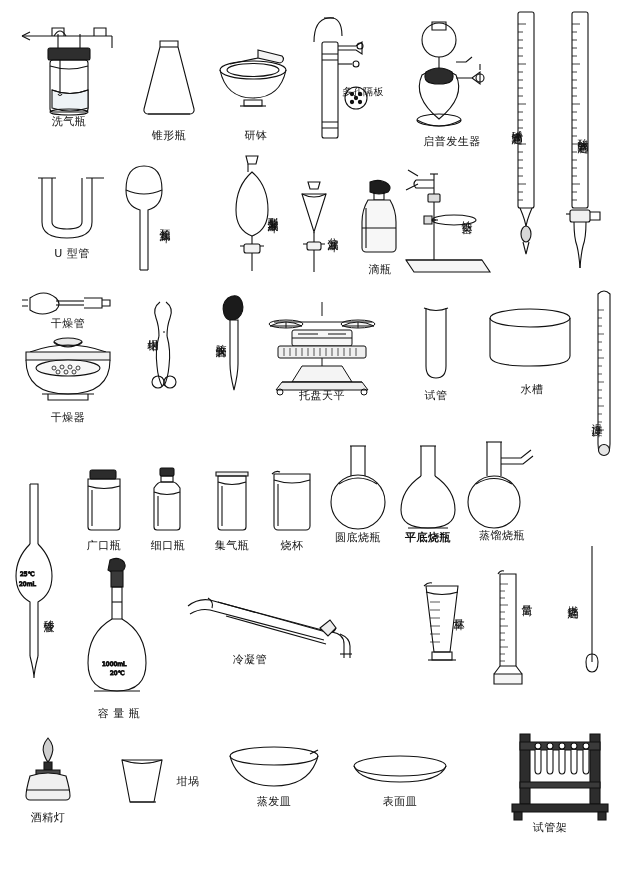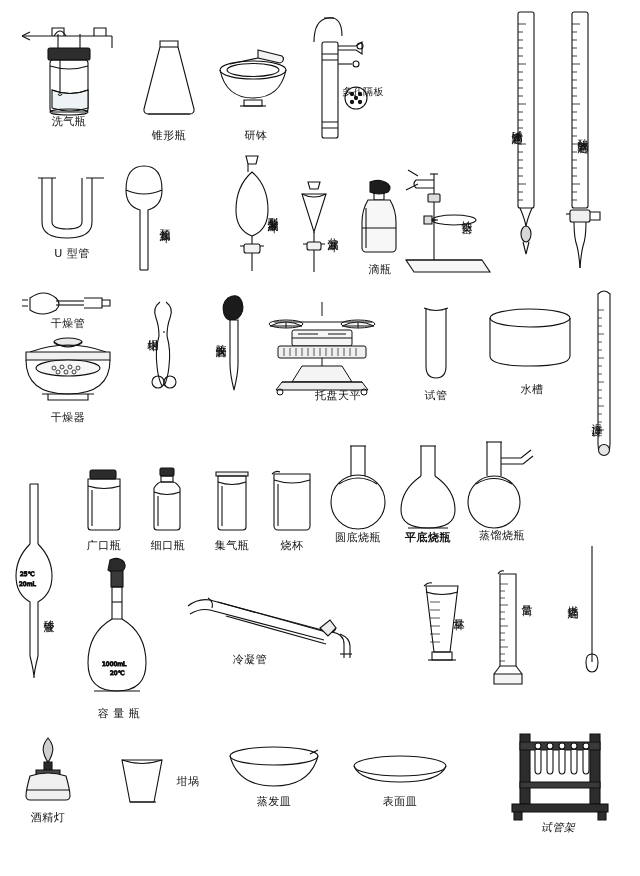--- a/index.html
+++ b/index.html
@@ -103,20 +103,38 @@
         <circle cx="48" cy="82" r="1.6" fill="#111"></circle>
         <circle cx="56" cy="82" r="1.6" fill="#111"></circle>
         <circle cx="52" cy="86" r="1.6" fill="#111"></circle>
         <circle cx="48" cy="90" r="1.6" fill="#111"></circle>
         <circle cx="56" cy="90" r="1.6" fill="#111"></circle>
       </svg>
     </div>
     <div class="lbl" style="left:38px;top:74px;width:52px;font-size:10px;text-align:left;">多孔隔板</div>
   </div>
 
+  <div class="item" style="left:396px;top:8px;width:110px;height:140px;">
+    <div class="art">
+      <svg width="110" height="130" viewBox="0 0 110 130" fill="none" stroke="#111" stroke-width="1.1">
+        <path d="M36 22 h14 v-8 h-14 z"></path>
+        <circle cx="43" cy="32" r="17"></circle>
+        <path d="M43 49 v18"></path>
+        <path d="M26 67 q17 -10 34 0 q10 22 -17 44 q-27 -22 -17 -44 z" fill="#fff"></path>
+        <path d="M30 64 q13 -8 26 0 q5 12 -13 12 q-18 0 -13 -12 z" fill="#2b2b2b" stroke="#111"></path>
+        <ellipse cx="43" cy="112" rx="22" ry="6"></ellipse>
+        <path d="M21 112 q22 12 44 0"></path>
+        <path d="M60 70 h16 l8 -6 v12 l-8 -6"></path>
+        <circle cx="84" cy="70" r="4"></circle>
+        <path d="M84 62 v-6"></path>
+        <path d="M60 54 h10 l6 -5"></path>
+      </svg>
+    </div>
+    <div class="lbl" style="left:8px;top:128px;width:96px;">启普发生器</div>
+  </div>
 
   <div class="item" style="left:508px;top:8px;width:40px;height:250px;">
     <div class="art">
       <svg width="40" height="248" viewBox="0 0 40 248" fill="none" stroke="#111" stroke-width="1.1">
         <rect x="10" y="4" width="16" height="196" rx="2"></rect>
         <g stroke-width="0.8">
           <path d="M10 16 h8 M10 24 h5 M10 32 h5 M10 40 h5 M10 48 h5 M10 56 h8 M10 64 h5 M10 72 h5 M10 80 h5 M10 88 h5 M10 96 h8 M10 104 h5 M10 112 h5 M10 120 h5 M10 128 h5 M10 136 h8 M10 144 h5 M10 152 h5 M10 160 h5 M10 168 h5 M10 176 h8 M10 184 h5 M10 192 h5"></path>
         </g>
         <path d="M12 200 q6 14 6 20 q0 8 -4 10"></path>
         <path d="M24 200 q-6 14 -6 20 q0 8 4 10"></path>
@@ -313,21 +331,21 @@
           <path d="M26 52 v8 M32 52 v8 M38 52 v8 M44 52 v8 M50 52 v8 M56 52 v8 M62 52 v8 M68 52 v8 M74 52 v8 M80 52 v8 M86 52 v8 M92 52 v8 M98 52 v8"></path>
         </g>
         <path d="M64 62 v8"></path>
         <path d="M44 70 h40 l10 16 H34 z" fill="#f4f4f4"></path>
         <path d="M24 86 h80 l6 8 H18 z" fill="#ededed"></path>
         <path d="M24 86 h80"></path>
         <circle cx="22" cy="96" r="3"></circle>
         <circle cx="106" cy="96" r="3"></circle>
       </svg>
     </div>
-    <div class="lbl" style="left:36px;top:94px;width:88px;">托盘天平</div>
+    <div class="lbl" style="left:20px;top:94px;width:88px;">托盘天平</div>
   </div>
 
   <div class="item" style="left:416px;top:302px;width:40px;height:100px;">
     <div class="art">
       <svg width="40" height="84" viewBox="0 0 40 84" fill="none" stroke="#111" stroke-width="1.1">
         <path d="M10 6 v58 q0 12 10 12 q10 0 10 -12 V6"></path>
         <path d="M8 6 q12 5 24 0"></path>
       </svg>
     </div>
     <div class="lbl" style="left:2px;top:88px;width:36px;">试管</div>
@@ -595,16 +613,16 @@
           <path d="M43 22 v20 q0 4 3 4 q3 0 3 -4 V22"></path>
           <path d="M55 22 v20 q0 4 3 4 q3 0 3 -4 V22"></path>
           <path d="M67 22 v20 q0 4 3 4 q3 0 3 -4 V22"></path>
           <path d="M79 22 v20 q0 4 3 4 q3 0 3 -4 V22"></path>
         </g>
         <path d="M16 54 h80 v6 H16 z" fill="#3a3a3a"></path>
         <path d="M8 76 h96 v8 H8 z" fill="#2d2d2d"></path>
         <path d="M10 84 h8 v8 h-8 z M94 84 h8 v8 h-8 z" fill="#2d2d2d"></path>
       </svg>
     </div>
-    <div class="lbl" style="left:20px;top:94px;width:68px;font-style:italic;">试管架</div>
+    <div class="lbl" style="left:12px;top:94px;width:68px;">试管架</div>
   </div>
 
 </div>
 
 </body></html>

